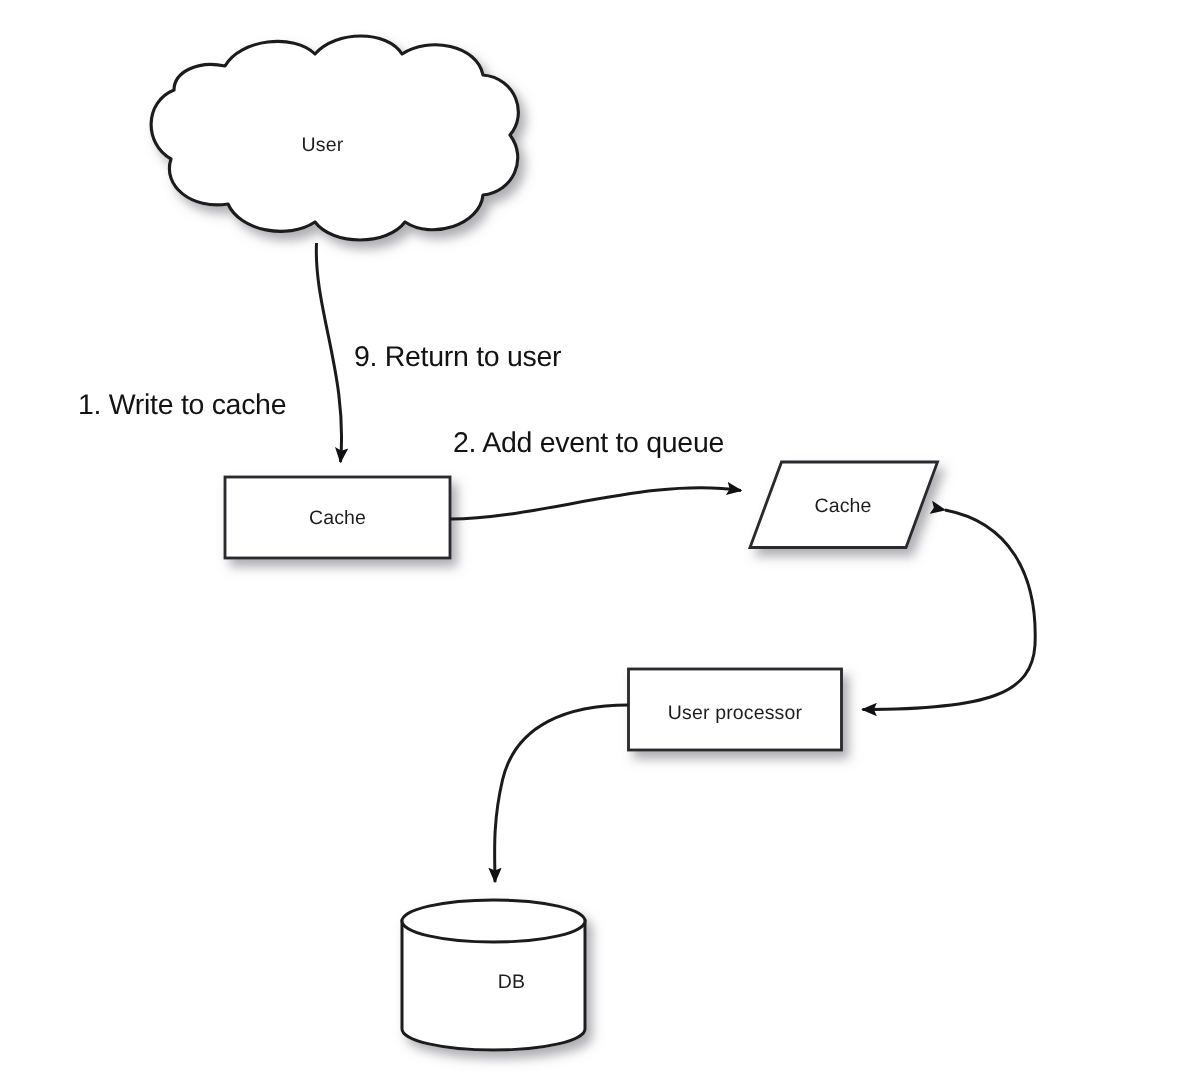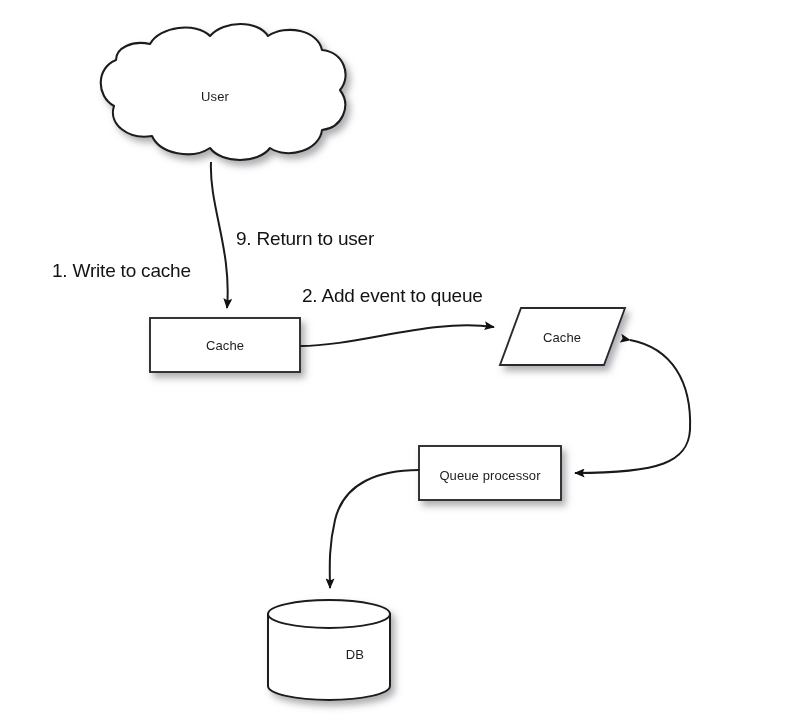--- a/index.html
+++ b/index.html
@@ -100,23 +100,23 @@
 
     <path d="M 419 470 C 380 470, 344 482, 335 520 C 328 550, 330 572, 330 588" fill="none" stroke="#1a1a1a" stroke-width="2" marker-end="url(#arrowhead)"></path>
   </svg>
 
   <div class="node-label" style="left:215px; top:96px;">User</div>
 
   <div class="node-label" style="left:225px; top:345px;">Cache</div>
 
   <div class="node-label" style="left:562px; top:337px;">Cache</div>
 
-  <div class="node-label" style="left:490px; top:475px;">Queue processor</div>
+  <div class="node-label" style="left:490px; top:475px;">User processor</div>
 
-  <div class="node-label" style="left:343px; top:654px;padding-left:24px;">DB</div>
+  <div class="node-label" style="left:329px; top:654px;padding-left:24px;">DB</div>
 
   <div class="step-label" style="left:52px; top:260px;">1. Write to cache</div>
 
   <div class="step-label" style="left:236px; top:228px;">9. Return to user</div>
 
   <div class="step-label" style="left:302px; top:285px;">2. Add event to queue</div>
 
 
 </div>
 

